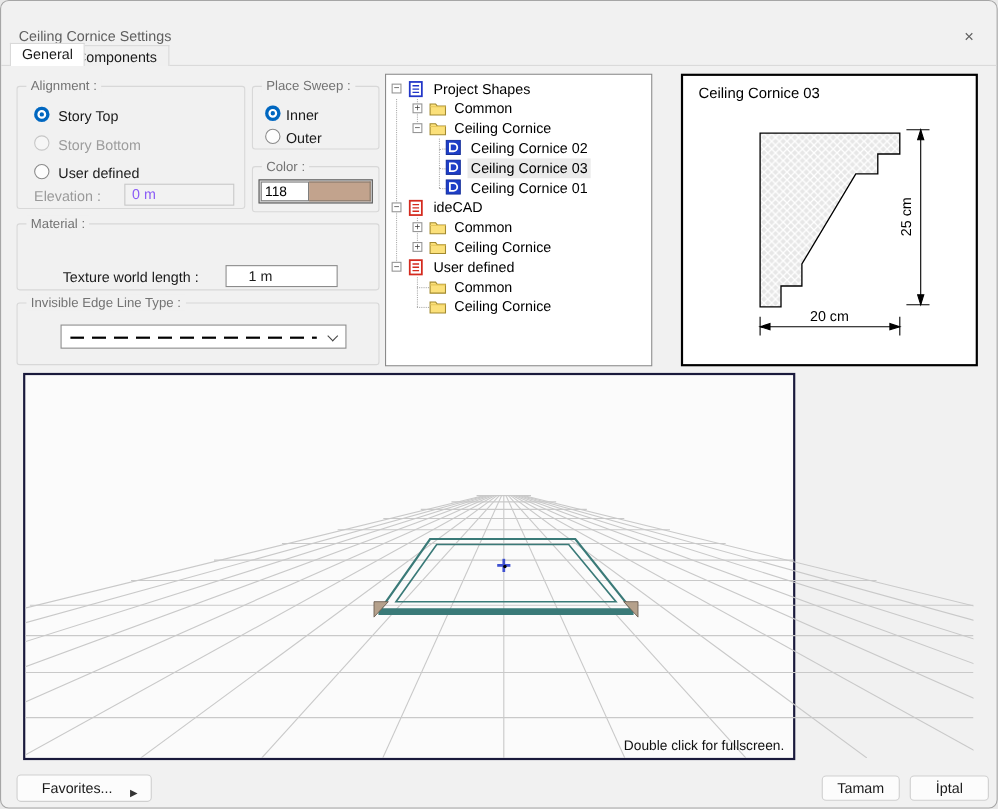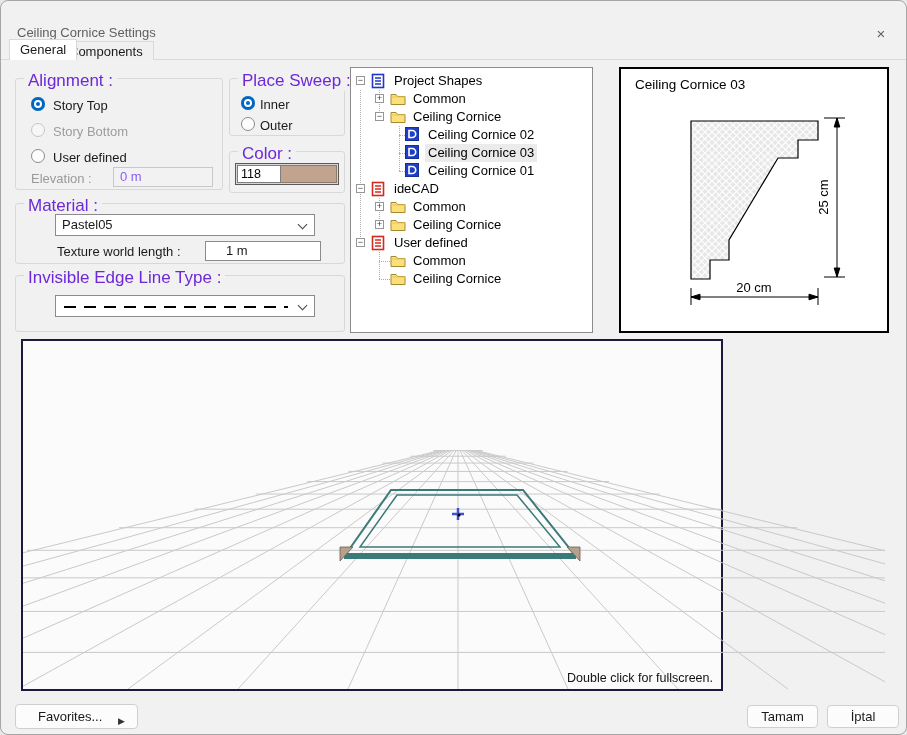--- a/index.html
+++ b/index.html
@@ -13,21 +13,21 @@
          line-height:22px;font-size:15px;color:#5f5f5f;cursor:pointer;}
   
   .tabline{position:absolute;left:0;top:58px;width:100%;height:0;border-top:1px solid #dadada;}
   .tab{position:absolute;font-size:13px;color:#1a1a1a;background:#f0f0f0;
        border:1px solid #d9d9d9;border-bottom:none;padding:0 10px;line-height:19px;}
   .tab.active{left:8px;top:38px;height:21px;background:#fff;z-index:3;}
   .tab.inactive{left:57px;top:40px;height:19px;z-index:1;}
   
   .gb{position:absolute;border:1px solid #d8d8d8;border-radius:3px;}
   .gb>.lbl{position:absolute;top:-8px;left:8px;background:#f1f1f1;padding:0 4px;
-           font-size:17px;color:#6d28d9;white-space:nowrap;}
+           font-size:12px;color:#737373;white-space:nowrap;}
   
   .radio{position:absolute;width:14px;height:14px;border-radius:50%;background:#fdfdfd;
          border:1px solid #8b8b8b;}
   .radio.sel{border:none;background:#0067c0;
          box-shadow:inset 0 0 0 3px #0067c0, inset 0 0 0 5px #ffffff;}
   .radio.dis{border:1px solid #c6c6c6;background:#f6f6f6;}
   .rlabel{position:absolute;font-size:13px;color:#1a1a1a;white-space:nowrap;}
   .rlabel.dis{color:#9d9d9d;}
   
   .input{position:absolute;background:#fff;border:1px solid #8b8b8b;font-size:13px;
@@ -108,26 +108,22 @@
     <span class="lbl">Color :</span>
   </div>
   <div class="colorctl" style="left:234px;top:162px;width:104px;height:22px;">
     <span class="num">118</span>
     <span class="swatch" id="color-swatch" style="background: rgb(194, 163, 141);"></span>
   </div>
 
   <div class="gb" style="left:14px;top:202px;width:330px;height:61px;">
     <span class="lbl">Material :</span>
   </div>
-  <div class="select" style="left:54px;top:213px;width:260px;height:22px;">
-    <span>Pastel05</span>
-    <span class="chev"></span>
-  </div>
   <span class="flabel" style="left:56px;top:243px;">Texture world length :</span>
-  <span class="input" style="left:204px;top:240px;width:116px;height:20px;padding-left:20px;">1 m</span>
+  <span class="input" style="left:204px;top:240px;width:102px;height:20px;padding-left:20px;">1 m</span>
 
   <div class="gb" style="left:14px;top:274px;width:330px;height:57px;">
     <span class="lbl">Invisible Edge Line Type :</span>
   </div>
   <div class="select" style="left:54px;top:294px;width:260px;height:22px;">
     <span class="dashline"></span>
     <span class="chev"></span>
   </div>
 
   <div class="tree-panel" id="tree">

